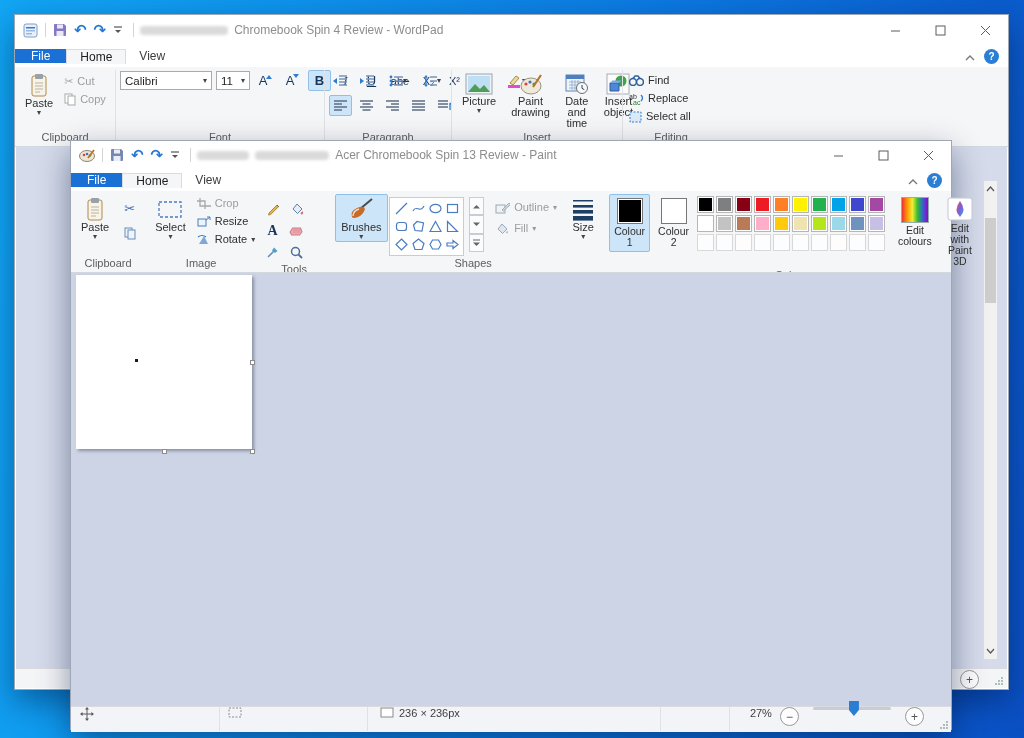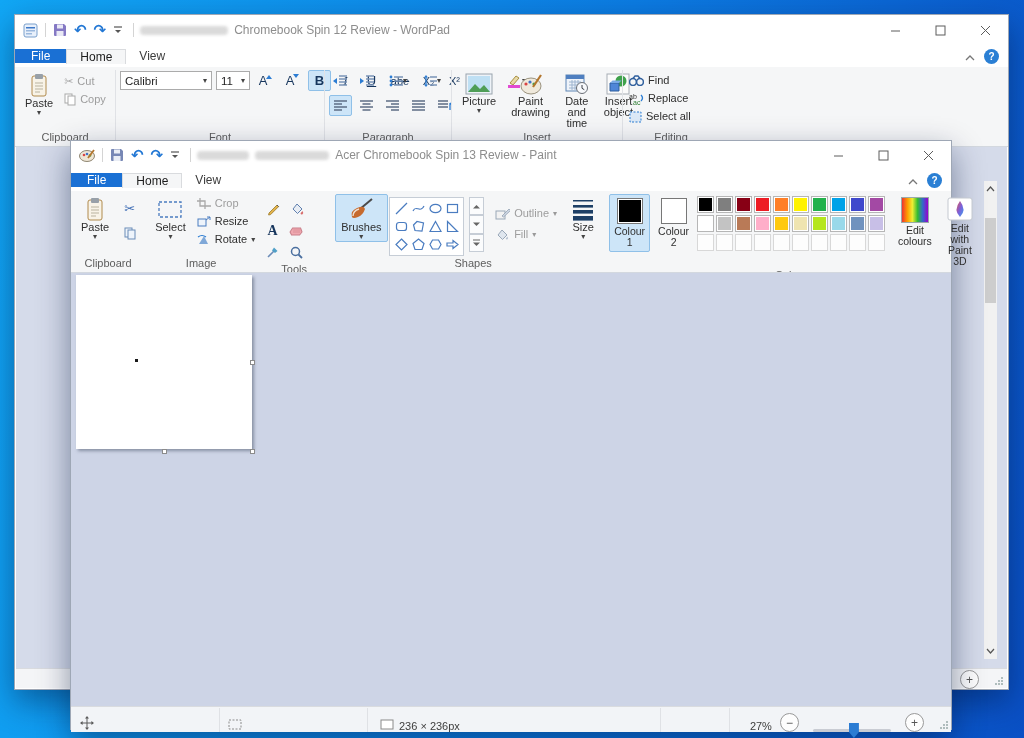--- a/index.html
+++ b/index.html
@@ -68,21 +68,21 @@
   .swatch.empty{background:#fdfdfd;border-color:#d8d8d8;box-shadow:none}
   .clabel{font-size:10.5px;line-height:11px;text-align:center;margin-top:2px;color:#2f2f2f}
 
   
   .canvas-area{position:relative;height:433px;background:#cdd4e6;overflow:hidden}
   .canvas{position:absolute;left:5px;top:2px;width:176px;height:174px;background:#fff;box-shadow:2px 2px 3px rgba(70,80,100,.5)}
   .handle{position:absolute;width:5px;height:5px;background:#fff;border:1px solid #8b8b8b;box-sizing:border-box}
   .dot{position:absolute;left:59px;top:84px;width:3px;height:3px;background:#1a1a1a}
 
   
-  .statusbar{height:25px;background:#f2f4f7;border-top:1px solid #d9dbdf;display:flex;align-items:flex-end;
+  .statusbar{height:25px;background:#f2f4f7;border-top:1px solid #d9dbdf;display:flex;align-items:flex-start;
              font-size:11px;color:#3e3e3e;position:relative}
   .ssep{width:1px;height:24px;background:#dfe1e5}
   .zbtn{width:17px;height:17px;border:1px solid #999;border-radius:50%;display:flex;align-items:center;
         justify-content:center;font-size:12px;color:#555;background:#fdfdfd;line-height:1}
   .ztrack{width:78px;height:3px;background:#c9ccd3;position:relative;border-radius:2px}
   .zthumb{position:absolute;left:36px;top:-6px;width:10px;height:15px;background:#2b7cd3;
           clip-path:polygon(0 0,100% 0,100% 60%,50% 100%,0 60%)}
 
   
   .wp-content{position:absolute;left:1px;right:1px;top:132px;bottom:20px;background:#d5dbea}
@@ -120,21 +120,21 @@
         <span class="qbtn">
           <svg width="10" height="9">
               <path d="M1 1h8" stroke="#555" stroke-width="1.2"></path>
               <path d="M2 4l3 3 3-3z" fill="#555"></path>
             </svg>
           </span>
       </div>
       <div class="title">
         <span class="qsep"></span>
         <span class="redact" style="width:88px"></span>
-        <span>Chromebook Spin 12 Review - WordPad</span>
+        <span>Chromebook Spin 4 Review - WordPad</span>
       </div>
       <div class="winbtns">
         <span class="wbtn">
             <svg width="11" height="11">
               <path d="M1 6h9" stroke="#5c5c5c"></path>
             </svg>
           </span>
         <span class="wbtn">
             <svg width="11" height="11">
               <rect x="1" y="1" width="9" height="9" fill="none" stroke="#5c5c5c"></rect>
@@ -661,21 +661,21 @@
                   <path d="M0 .5L3.5 4 7 .5z" fill="#666"></path>
                 </svg>
               </span>
             <span class="gs">
                 <svg width="7" height="8">
                   <path d="M0 1h7" stroke="#666"></path>
                   <path d="M0 3.5L3.5 7 7 3.5z" fill="#666"></path>
                 </svg>
               </span>
           </div>
-          <div class="col" style="gap:6px;margin-left:6px;margin-top:9px">
+          <div class="col" style="gap:6px;margin-left:6px;margin-top:3px">
             <div class="sbtn dis">
                 <svg width="15" height="12">
                   <rect x="1" y="3" width="9" height="8" fill="#f2f2f2" stroke="#9aa8b8"></rect>
                   <path d="M7 8l7-7 1.5 1.5L8.5 9z" fill="#cfd8e4" stroke="#8a99ac" stroke-width=".7"></path>
                 </svg>
                 <span>Outline</span>
                 <span class="caret" style="color:#999">▾</span>
               </div>
             <div class="sbtn dis">
                 <svg width="15" height="12">

